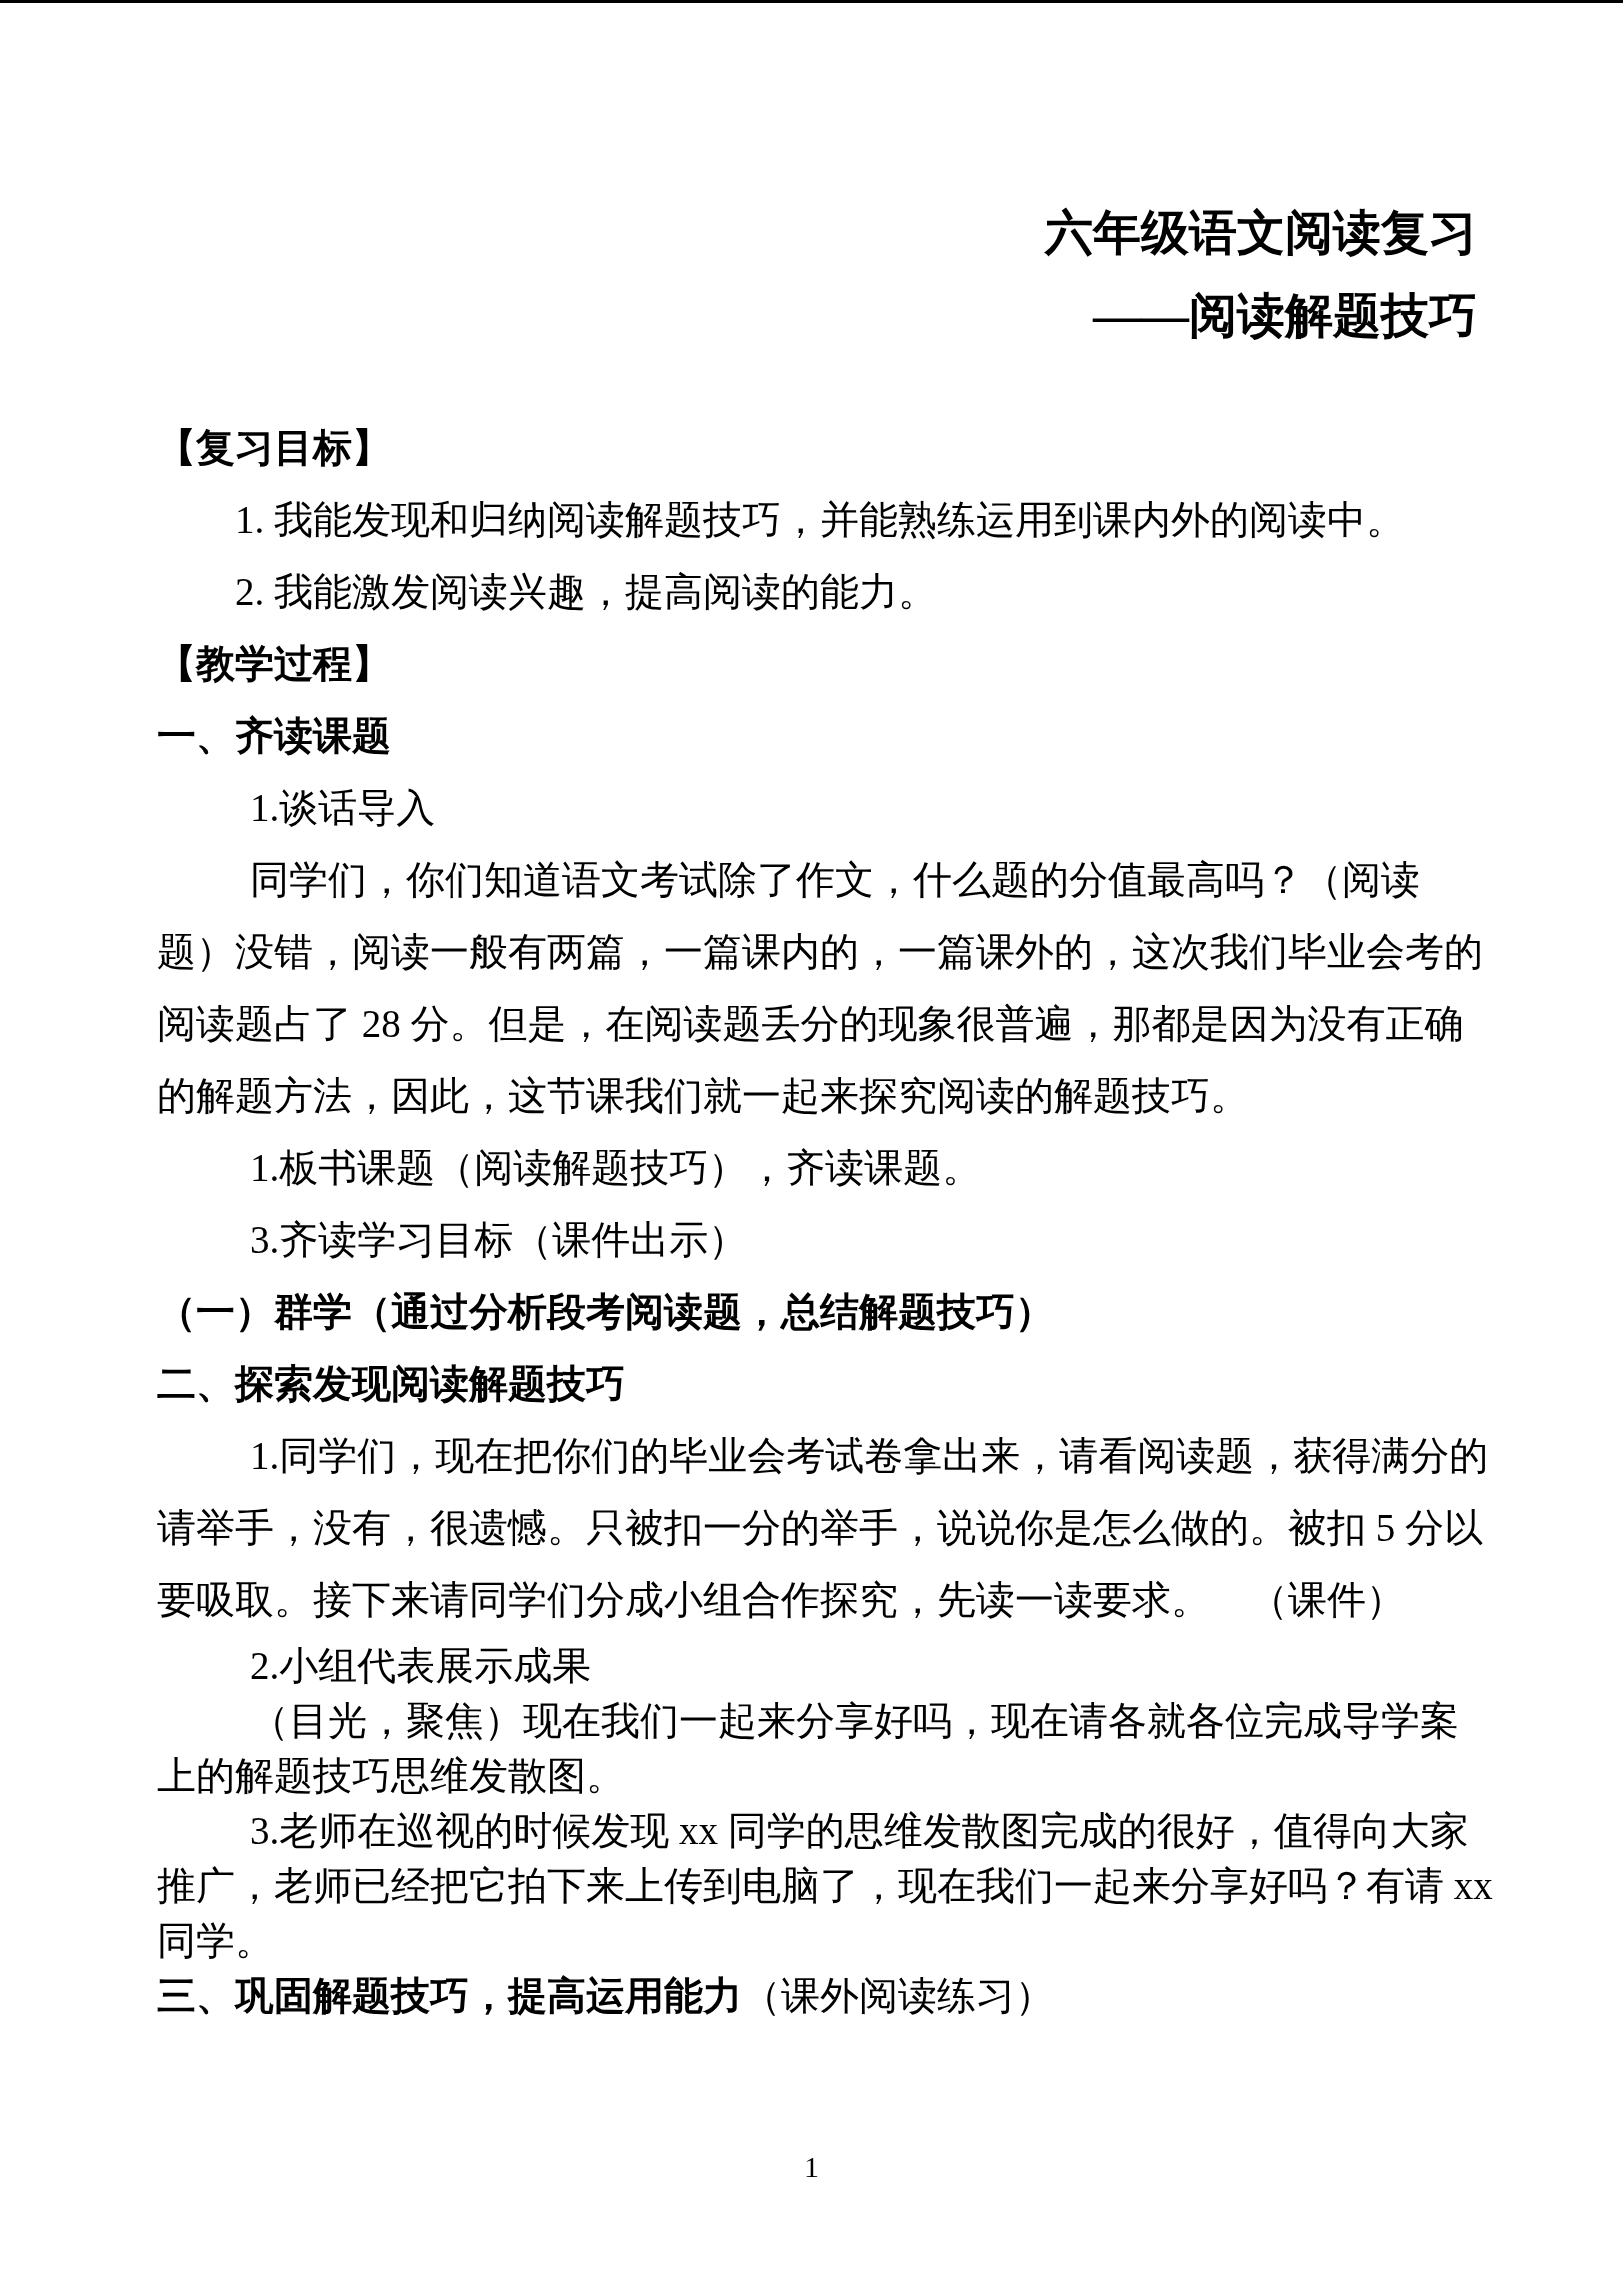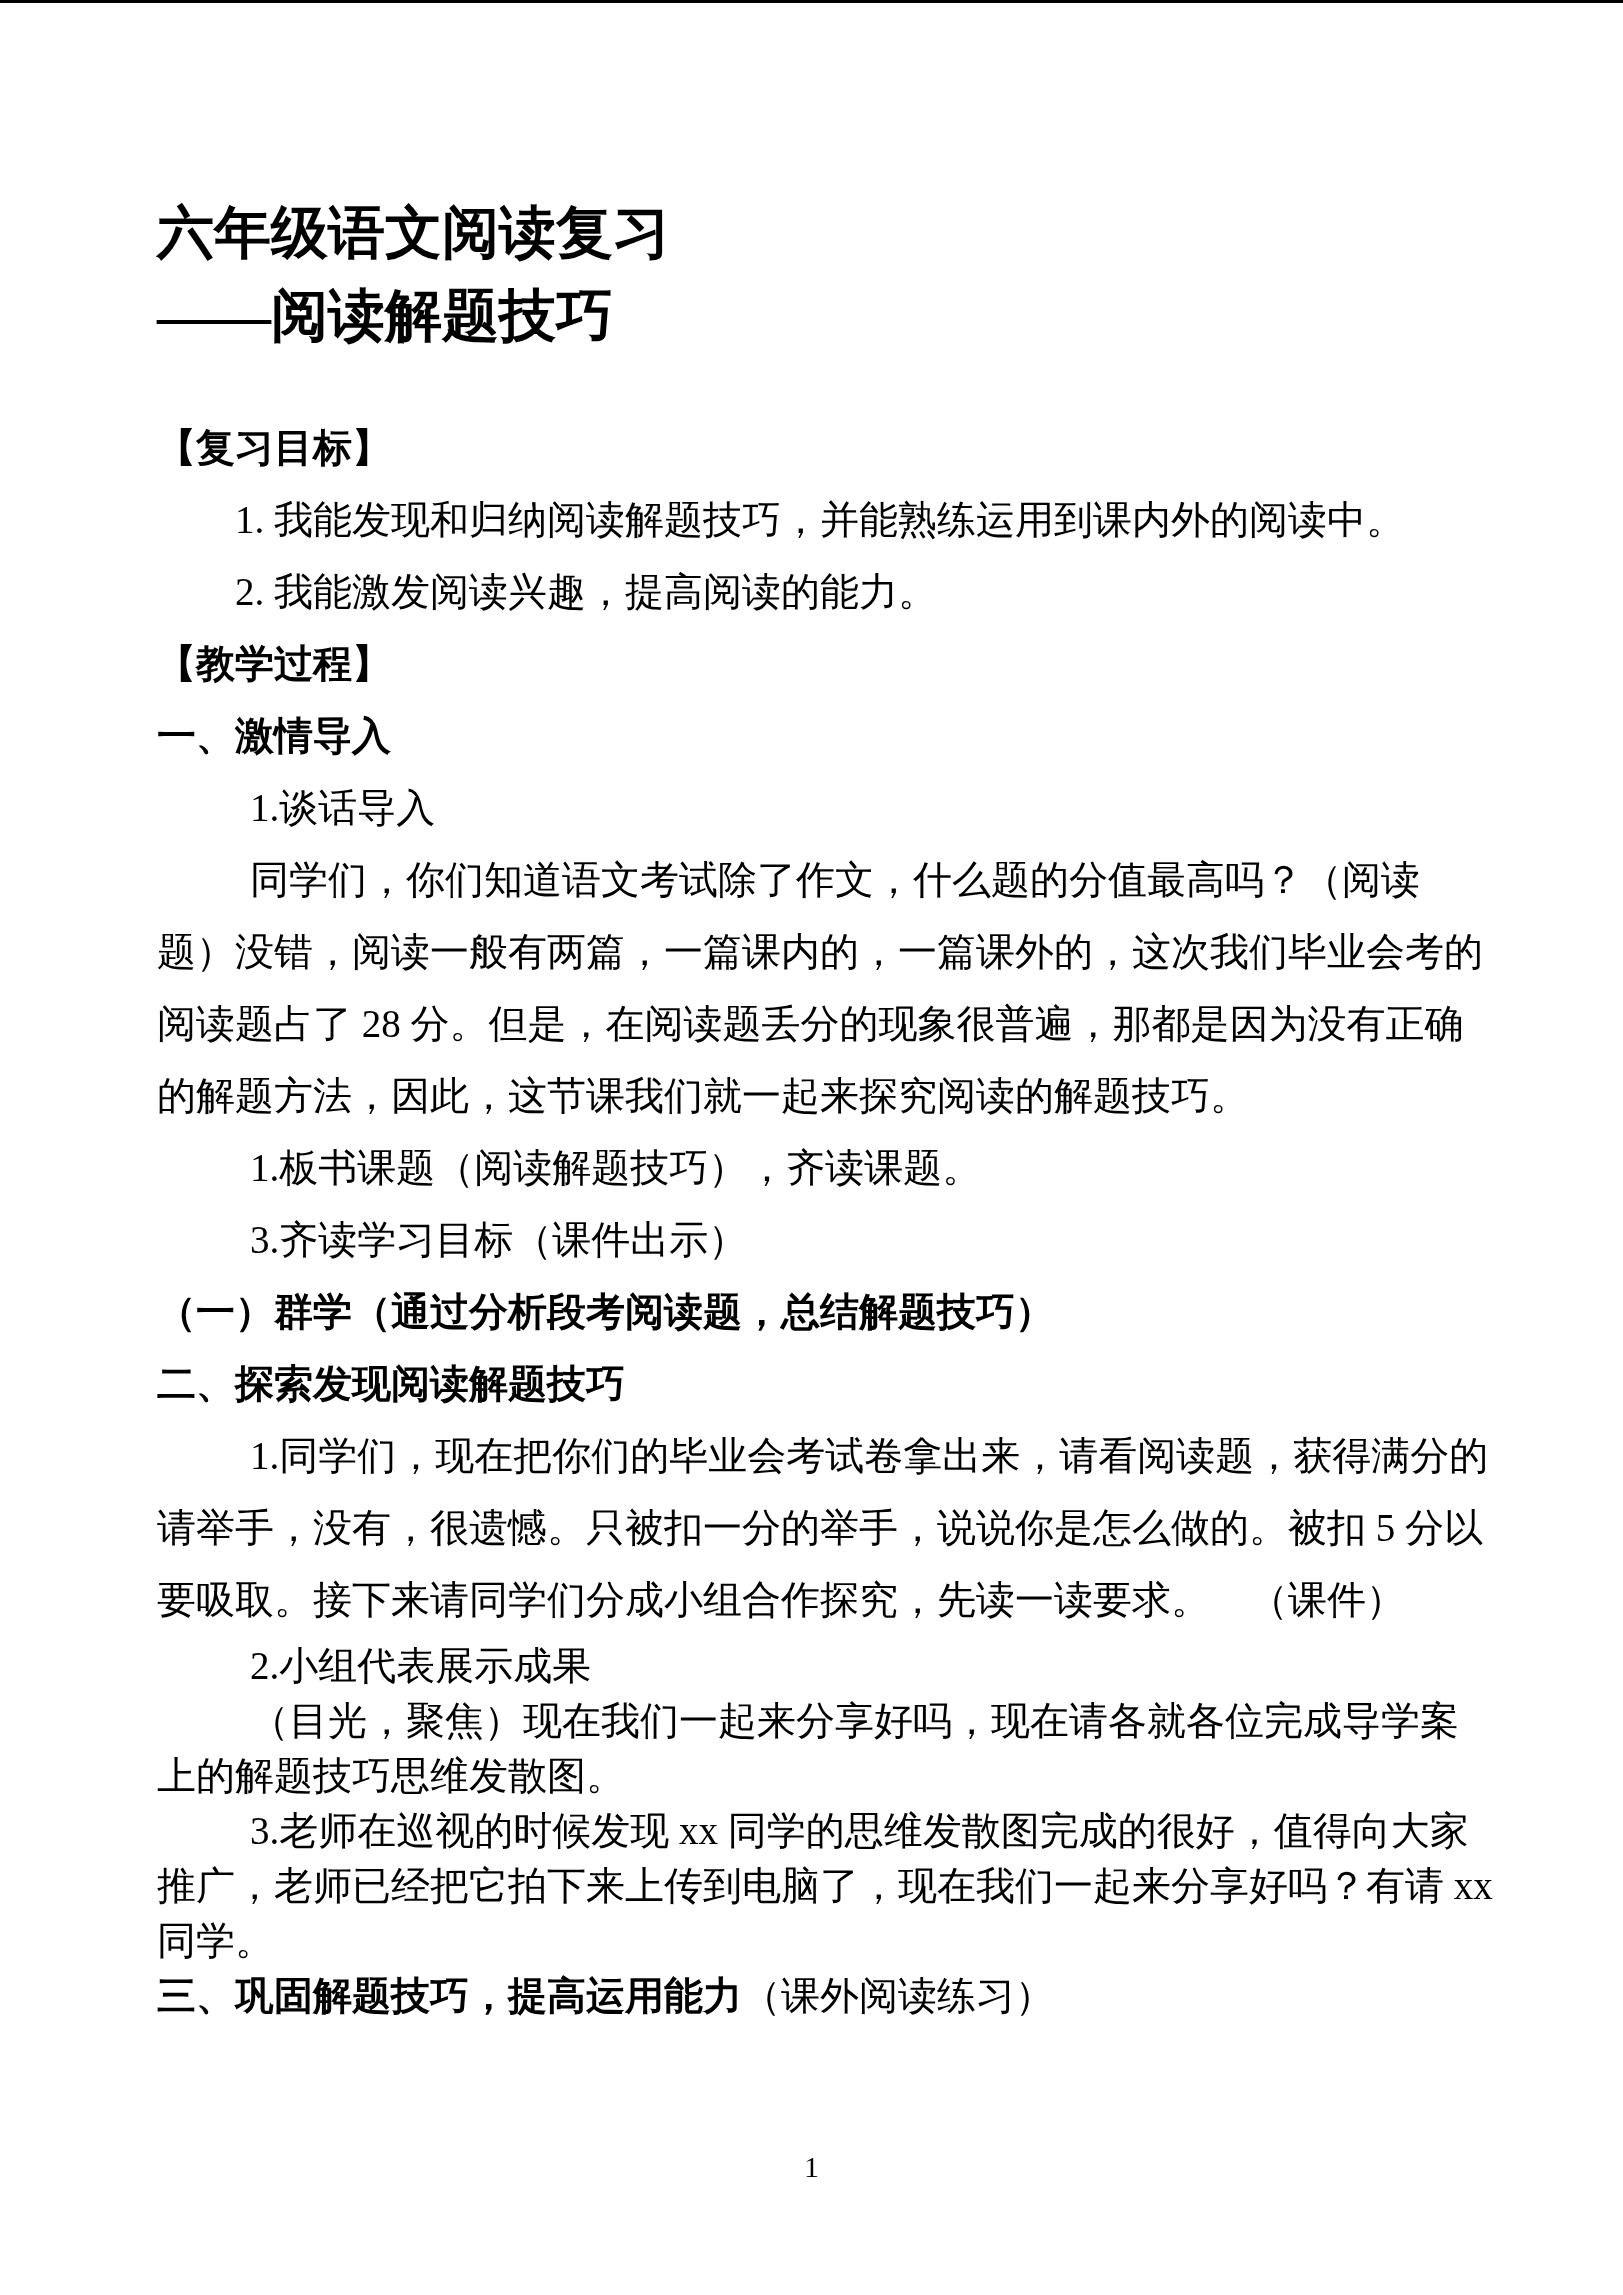--- a/index.html
+++ b/index.html
@@ -20,24 +20,24 @@
   }
   .content {
     position: absolute;
     left: 157px;
     top: 0;
     width: 1320px;
     padding-top: 191px;
   }
   .ln { white-space: nowrap; }
   .sp-title {
-    font-size: 57px;
+    font-size: 48px;
     font-weight: bold;
     line-height: 83px;
-    text-align: left;
+    text-align: right;
   }
   .sp-loose { font-size: 39px; line-height: 72px; }
   .sp-tight { font-size: 39px; line-height: 55px; }
   .sp-title + .sp-loose { margin-top: 55px; }
   .sp-loose + .sp-tight { margin-top: 2px; }
   .ind-0 { padding-left: 0; }
   .ind-1 { padding-left: 78px; }
   .ind-2 { padding-left: 93px; }
   .b { font-weight: bold; }
   .pagenum {
@@ -55,21 +55,21 @@
 
 <div class="page">
   <div class="topbar"></div>
   <div class="content" id="content">
       <div class="ln sp-title ind-0"><span class="b">六年级语文阅读复习</span></div>
       <div class="ln sp-title ind-0"><span class="b">——阅读解题技巧</span></div>
       <div class="ln sp-loose ind-0"><span class="b">【复习目标】</span></div>
       <div class="ln sp-loose ind-1"><span>1. 我能发现和归纳阅读解题技巧，并能熟练运用到课内外的阅读中。</span></div>
       <div class="ln sp-loose ind-1"><span>2. 我能激发阅读兴趣，提高阅读的能力。</span></div>
       <div class="ln sp-loose ind-0"><span class="b">【教学过程】</span></div>
-      <div class="ln sp-loose ind-0"><span class="b">一、激情导入</span></div>
+      <div class="ln sp-loose ind-0"><span class="b">一、齐读课题</span></div>
       <div class="ln sp-loose ind-2"><span>1.谈话导入</span></div>
       <div class="ln sp-loose ind-2"><span>同学们，你们知道语文考试除了作文，什么题的分值最高吗？（阅读</span></div>
       <div class="ln sp-loose ind-0"><span>题）没错，阅读一般有两篇，一篇课内的，一篇课外的，这次我们毕业会考的</span></div>
       <div class="ln sp-loose ind-0"><span>阅读题占了 28 分。但是，在阅读题丢分的现象很普遍，那都是因为没有正确</span></div>
       <div class="ln sp-loose ind-0"><span>的解题方法，因此，这节课我们就一起来探究阅读的解题技巧。</span></div>
       <div class="ln sp-loose ind-2"><span>1.板书课题（阅读解题技巧），齐读课题。</span></div>
       <div class="ln sp-loose ind-2"><span>3.齐读学习目标（课件出示）</span></div>
       <div class="ln sp-loose ind-0"><span class="b">（一）群学（通过分析段考阅读题，总结解题技巧）</span></div>
       <div class="ln sp-loose ind-0"><span class="b">二、探索发现阅读解题技巧</span></div>
       <div class="ln sp-loose ind-2"><span>1.同学们，现在把你们的毕业会考试卷拿出来，请看阅读题，获得满分的</span></div>

